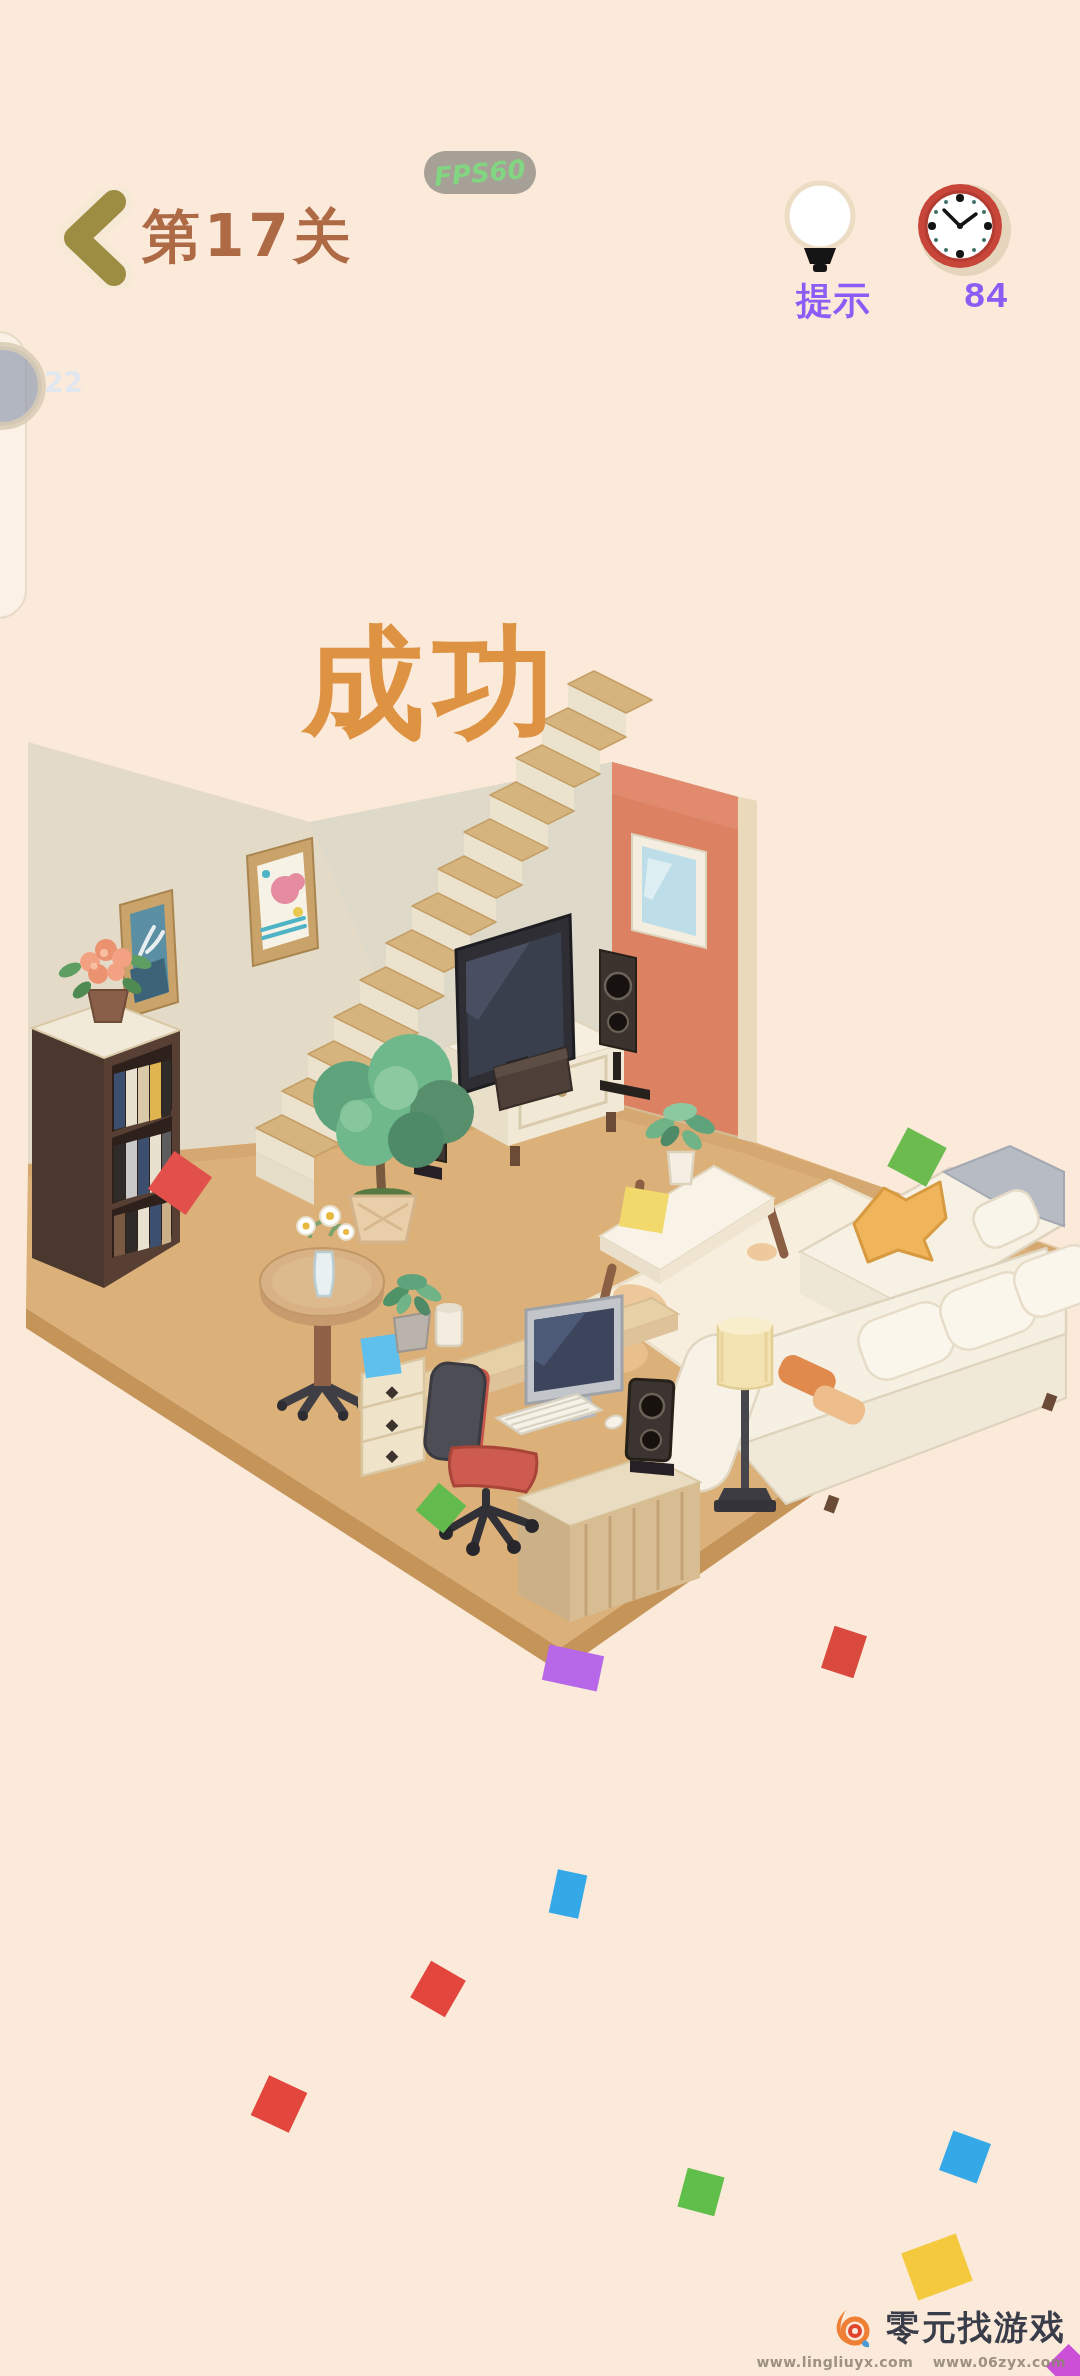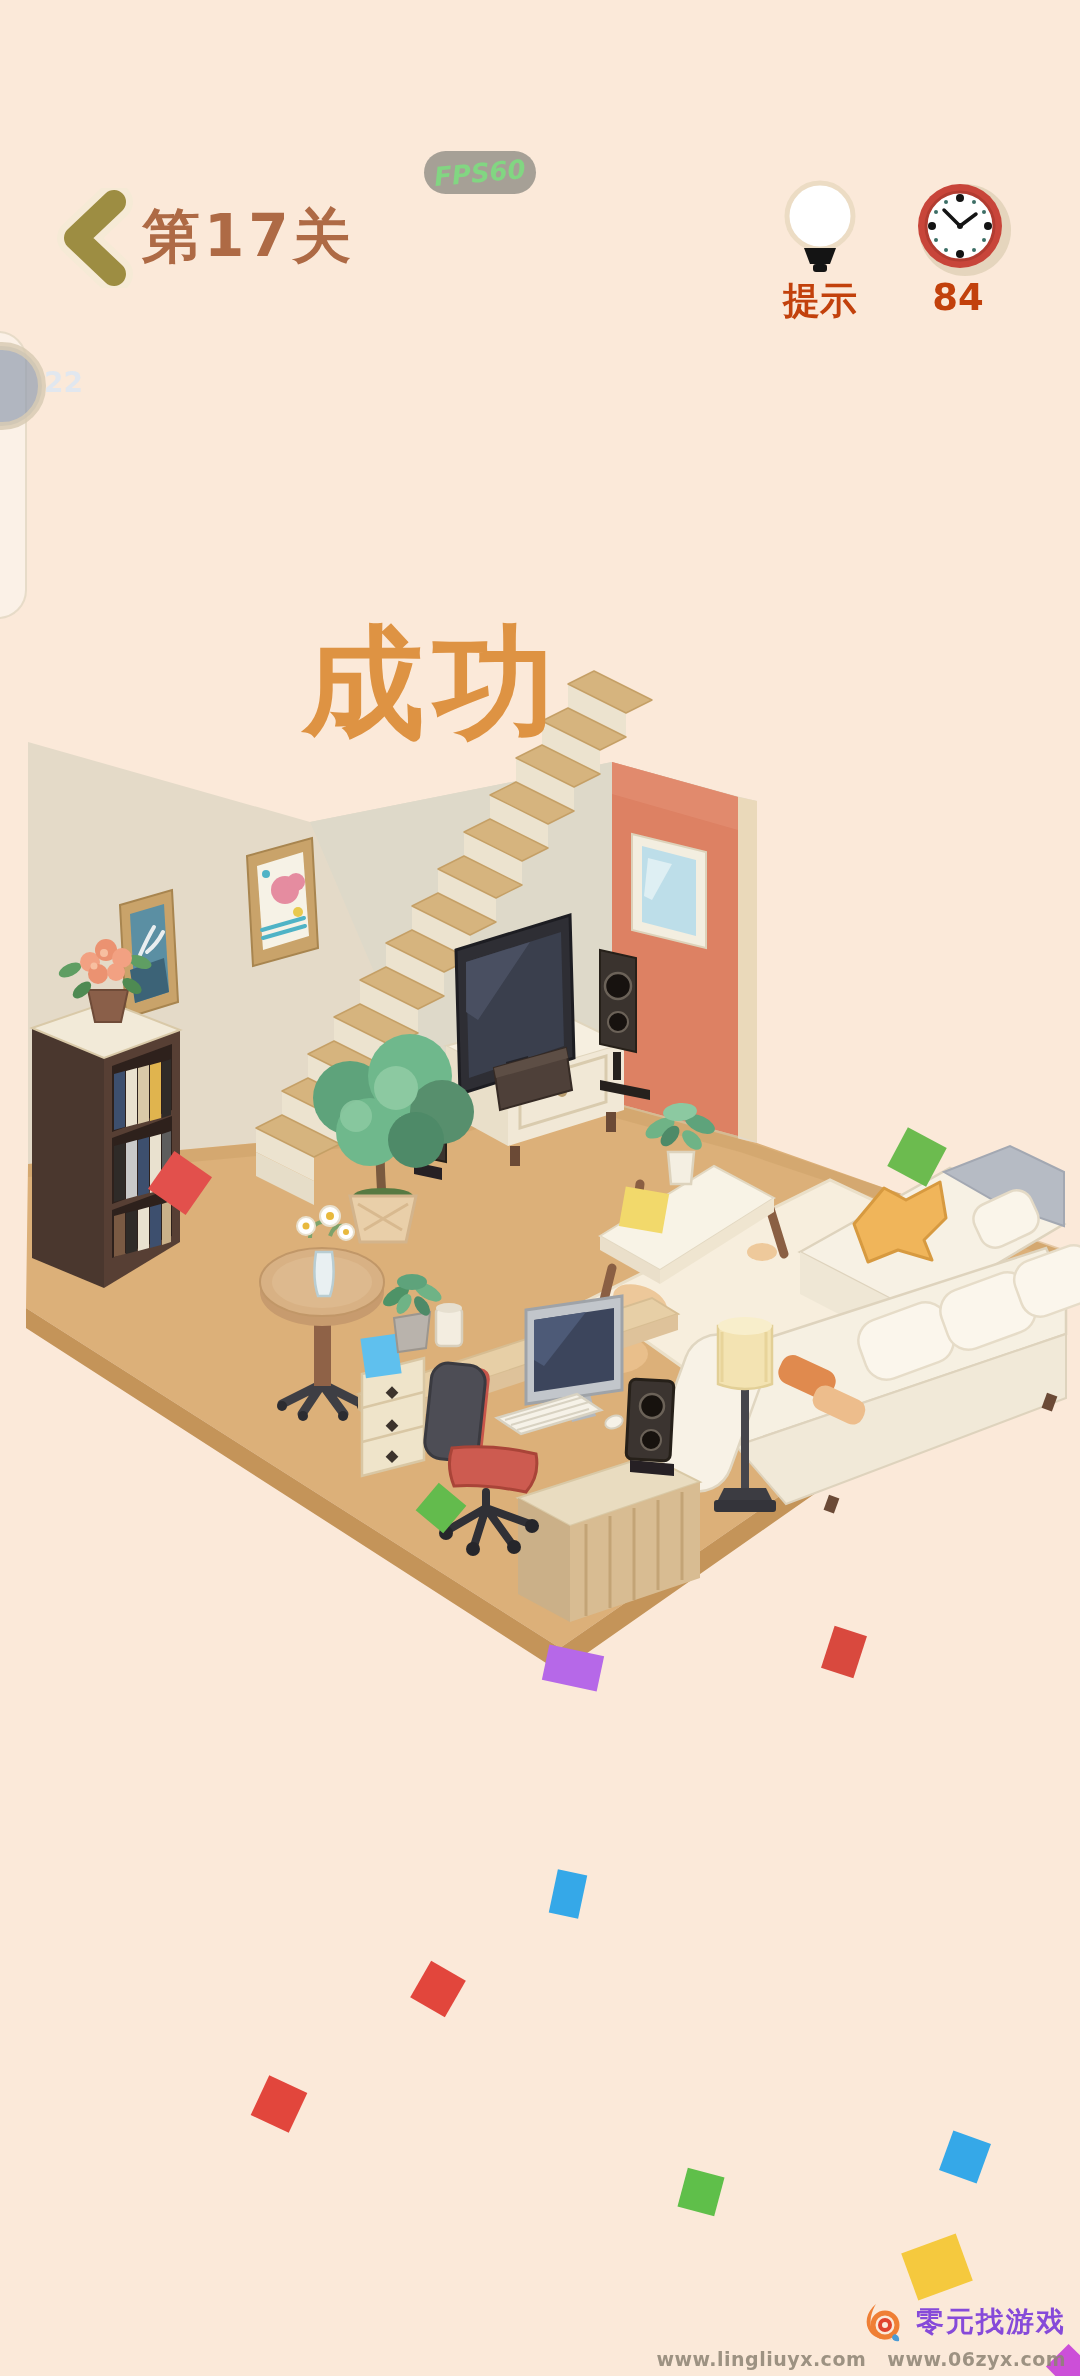--- a/index.html
+++ b/index.html
@@ -3,31 +3,31 @@
 <meta charset="utf-8">
 <style>
   html,body{margin:0;padding:0;}
   body{width:1080px;height:2376px;position:relative;overflow:hidden;
        background:#fbe9d9;font-family:"DejaVu Sans","Liberation Sans",sans-serif;}
   .abs{position:absolute;}
   #level-label{left:142px;top:198px;font-size:58px;font-weight:800;color:#ae6a45;letter-spacing:4px;text-align:right;}
   #fps-pill{left:424px;top:151px;width:112px;height:43px;border-radius:22px;background:#a6a096;
             display:flex;align-items:center;justify-content:center;}
   #fps-pill span{color:#82d682;font-size:26px;font-weight:700;font-style:italic;transform:rotate(-5deg);}
-  .hud-label{font-size:37px;font-weight:800;color:#c2410c;text-align:center;}
+  .hud-label{font-size:37px;font-weight:800;color:#8b5cf6;text-align:right;font-family:Liberation Mono, monospace;}
   #hint-label{left:770px;top:276px;width:100px;}
   #timer-value{left:908px;top:276px;width:100px;}
   #success-text{left:0;top:622px;width:865px;text-align:center;font-size:122px;line-height:1;
                 font-weight:900;color:#de9343;letter-spacing:8px;}
   #widget-badge{left:0px;top:366px;width:40px;font-size:28px;font-weight:700;
                 color:rgba(220,230,242,.85);text-align:left;margin-left:44px;}
   #watermark{right:14px;bottom:6px;text-align:right;}
   #wm-row{display:flex;align-items:center;justify-content:flex-end;gap:8px;}
-  #wm-name{font-size:28px;font-weight:700;color:#6d28d9;opacity:.82;letter-spacing:2px;}
-  #wm-urls{font-size:19px;font-weight:700;color:#8d8374;opacity:.85;margin-top:2px;letter-spacing:.5px;}
+  #wm-name{font-size:34px;font-weight:700;color:#0f172a;opacity:.82;letter-spacing:2px;}
+  #wm-urls{font-size:14px;font-weight:700;color:#8d8374;opacity:.85;margin-top:2px;letter-spacing:.5px;}
   #wm-urls span{margin-left:14px;}
 </style>
 </head>
 <body>
 
 <svg class="abs" style="left:0;top:0;" width="1080" height="2376" viewBox="0 0 1080 2376">
 
   <g>
     <polygon points="28,742 310,822 612,762 740,797 757,801 757,1143 740,1139 612,1104 560,1092 440,1126 28,1164" fill="#e4dac8"></polygon>
     <polygon points="310,822 612,762 612,1104 440,1126" fill="#ded9c9"></polygon>

